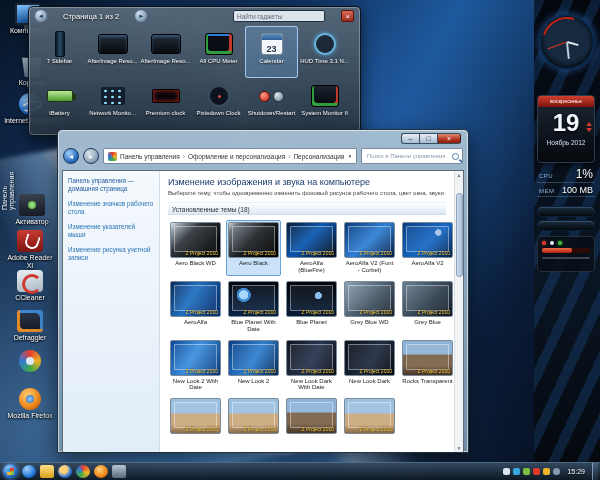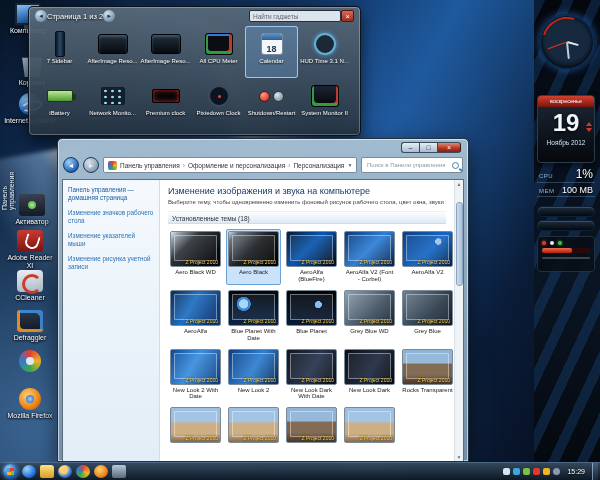--- a/index.html
+++ b/index.html
@@ -40,21 +40,21 @@
   .ic-wheel::after{content:"";position:absolute;left:7px;top:7px;width:8px;height:8px;border-radius:50%;background:#dce8f5;}
   .ic-ff{width:22px;height:22px;border-radius:50%;background:radial-gradient(circle at 40% 35%,#ffd27a,#f08a1d 55%,#b04a08);}
   .ic-ff::after{content:"";position:absolute;left:7px;top:7px;width:8px;height:8px;border-radius:50%;background:radial-gradient(#9fd4ff,#1d5fae);}
   .vlabel{position:absolute;left:1px;top:146px;width:14px;height:64px;color:#e8f4ff;font-size:7px;
     writing-mode:vertical-rl;transform:rotate(180deg);text-shadow:0 1px 2px #000;line-height:1.05;}
   
   .gallery{position:absolute;left:28px;top:6px;width:333px;height:130px;border-radius:5px;
     background:linear-gradient(rgba(88,106,122,.95),rgba(38,52,66,.94));
     border:1px solid rgba(8,16,24,.95);
     box-shadow:inset 0 0 0 1px rgba(255,255,255,.28),0 6px 16px rgba(0,0,0,.6);}
-  .g-title{height:18px;display:flex;align-items:center;gap:0;padding:0 6px;color:#fff;font-size:8px;}
+  .g-title{height:18px;display:flex;align-items:center;gap:16px;padding:0 6px;color:#fff;font-size:8px;}
   .g-nav{width:12px;height:12px;border-radius:50%;background:radial-gradient(circle at 35% 30%,#cfe4f5,#5d7purple);background:radial-gradient(circle at 35% 30%,#cfe4f5,#58728a);color:#17304a;font-size:6px;line-height:12px;text-align:center;cursor:pointer;}
   .g-page{font-size:7.5px;text-shadow:0 1px 2px #000;}
   .g-spacer{flex:1;}
   .g-search{width:92px;height:12px;border:1px solid #203040;border-radius:2px;background:rgba(235,243,250,.9);font-size:6.5px;padding:0 3px;color:#222;}
   .g-search::placeholder{color:#667;}
   .g-close{width:13px;height:12px;border-radius:2px;background:linear-gradient(#d86a5a,#9c2c1c);color:#fff;font-size:8px;line-height:11px;text-align:center;cursor:pointer;border:1px solid #5c1408;}
   .g-grid{display:flex;flex-wrap:wrap;padding:1px 4px;}
   .g-tile{width:53px;height:52px;display:flex;flex-direction:column;align-items:center;justify-content:flex-start;padding-top:3px;border:1px solid transparent;border-radius:3px;cursor:pointer;}
   .g-tile.sel{background:rgba(120,180,240,.28);border-color:rgba(170,215,255,.85);}
   .g-ic{height:28px;display:flex;align-items:center;justify-content:center;}
@@ -73,21 +73,21 @@
   .gi-prem{width:28px;height:14px;background:#05070a;border:1px solid #000;border-radius:2px;box-shadow:inset 0 0 5px rgba(220,40,30,.9);}
   .gi-pix{width:22px;height:22px;border-radius:50%;background:#0c1420;border:2px solid #3a4a5c;position:relative;}
   .gi-pix::after{content:"";position:absolute;left:8px;top:8px;width:3px;height:3px;border-radius:50%;background:#e04a3a;}
   .gi-shut{display:flex;gap:3px;}
   .gi-shut i{width:11px;height:11px;border-radius:50%;display:block;}
   .gi-shut .r{background:radial-gradient(circle at 35% 30%,#ff9a8a,#c22312);border:1px solid #5a0e06;}
   .gi-shut .g{background:radial-gradient(circle at 35% 30%,#dfe8ef,#6a7a88);border:1px solid #2c3842;}
   .gi-sys{width:28px;height:22px;background:linear-gradient(#1a2430,#05080c);border:1px solid #000;border-radius:3px;
     box-shadow:inset 4px -5px 0 -2px #2f9c3f,inset -4px -5px 0 -2px #c23a2e;}
   
-  .pwin{position:absolute;left:57px;top:138px;width:412px;height:324px;border-radius:5px 5px 0 0;
+  .pwin{position:absolute;left:57px;top:129px;width:412px;height:324px;border-radius:5px 5px 0 0;
     background:linear-gradient(rgba(165,190,210,.97),rgba(118,148,172,.95));
     border:1px solid #22313f;box-shadow:inset 0 0 0 1px rgba(255,255,255,.55),0 8px 22px rgba(0,0,0,.55);overflow:hidden;}
   .cap{position:absolute;top:3px;right:7px;display:flex;}
   .cbtn{width:18px;height:11px;border:1px solid #3a4a58;border-right:none;background:linear-gradient(rgba(255,255,255,.75),rgba(170,195,215,.55));
     color:#223;font-size:7px;line-height:9px;text-align:center;cursor:pointer;}
   .cbtn:first-child{border-radius:3px 0 0 3px;}
   .cbtn.close{width:24px;border-right:1px solid #3a1a14;border-radius:0 3px 3px 0;
     background:linear-gradient(#e08a74,#b03420 60%,#8c1f10);color:#fff;}
   .nav{position:absolute;top:16px;left:5px;right:5px;height:20px;display:flex;align-items:center;gap:4px;}
   .navbtn{width:16px;height:16px;border-radius:50%;font-size:7px;line-height:16px;text-align:center;cursor:pointer;border:1px solid #1c3a5c;}
@@ -272,21 +272,21 @@
         <div class="g-lab">AfterImage Reso...</div>
       </div>
       <div class="g-tile">
         <div class="g-ic">
             <i class="gi-cpu"></i>
           </div>
         <div class="g-lab">All CPU Meter</div>
       </div>
       <div class="g-tile sel">
         <div class="g-ic">
-          <span class="gi-cal">18</span>
+          <span class="gi-cal">23</span>
         </div>
         <div class="g-lab">Calendar</div>
       </div>
       <div class="g-tile">
         <div class="g-ic">
             <i class="gi-hud"></i>
           </div>
         <div class="g-lab">HUD Time 3.1 N...</div>
       </div>
       <div class="g-tile">

